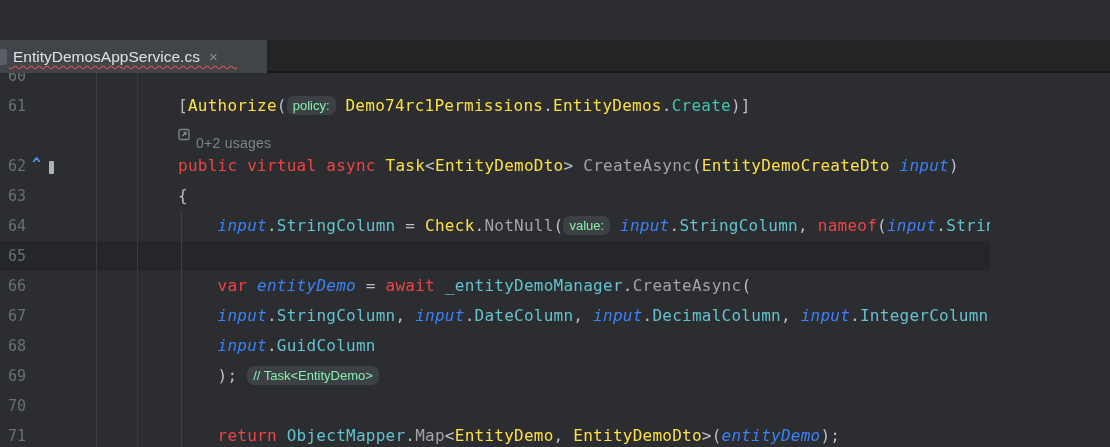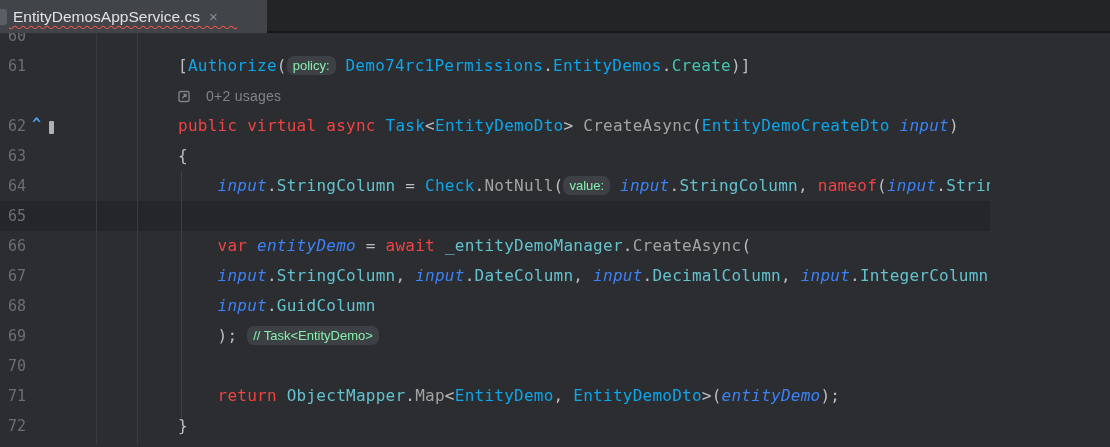--- a/index.html
+++ b/index.html
@@ -8,21 +8,21 @@
     position:relative; width:1110px; height:447px; overflow:hidden;
     background:#2B2D30;
   }
   
   .tabbar {
     position:relative; height:33px; background:#222426;
     border-bottom:2px solid #161718; width:100%;
   }
   .tab {
     position:relative; display:flex; align-items:center; height:33px;
-    width:267px; background:#414449; padding-left:0; overflow:hidden;
+    width:267px; background:#414449; padding-left:0; overflow:hidden;margin-top:40px;
   }
   .file-icon-sliver {
     width:7px; height:16px; background:#5E6267; border-radius:0 3px 3px 0;
     margin-right:6px; flex:none; opacity:.9;
   }
   .tab-label {
     font-family:"Liberation Sans", sans-serif; font-size:15.5px;
     color:#DFE1E5; white-space:nowrap;
   }
   .tab-close {
@@ -39,34 +39,34 @@
   .editor-row { display:flex; height:30px; line-height:30px; position:relative; }
   .gutter-cell {
     width:137px; flex:none; padding-left:8px; font-size:15px; color:#6B6F75;
     position:relative;
   }
   .code-cell {
     flex:1; padding-left:41px; white-space:pre; font-size:16px;
     letter-spacing:0.25px; color:#BCBEC4;
   }
   .tk-kw     { color:#ef4444; }
-  .tk-type   { color:#0ea5e9; }
+  .tk-type   { color:#fde047; }
   .tk-method { color:#a3a3a3;text-align:right; }
   .tk-prop   { color:#63C2CE;margin-top:16px; }
   .tk-const  { color:#43C5B0; font-weight:normal; }
   .tk-param  { color:#3b82f6;font-style:italic; }
   .tk-plain  { color:#BCBEC4; }
   .tk-punct  { color:#BCBEC4; }
   .chip {
     display:inline-block; font-family:"Liberation Sans", sans-serif;
     font-size:13px; color:#86efac; background:#3D4044; border-radius:7px;
     padding:0 6px; line-height:19px; vertical-align:1px; letter-spacing:0;
   }
   .usages-wrap {
-    display:inline-flex; align-items:center; gap:15px;
+    display:inline-flex; align-items:flex-start; gap:5px;
     font-family:"Liberation Sans", sans-serif; font-size:14px; color:#7F838A;
     cursor:pointer; line-height:30px;
   }
   .ovr-caret {
     position:absolute; left:32px; top:0; color:#4E9BF5; font-size:15px;
     font-weight:bold; line-height:26px; cursor:pointer;
   }
   .caret-bar {
     position:absolute; left:49px; top:10px; width:5px; height:13px;
     background:#AEB1B6; border-radius:1px;

